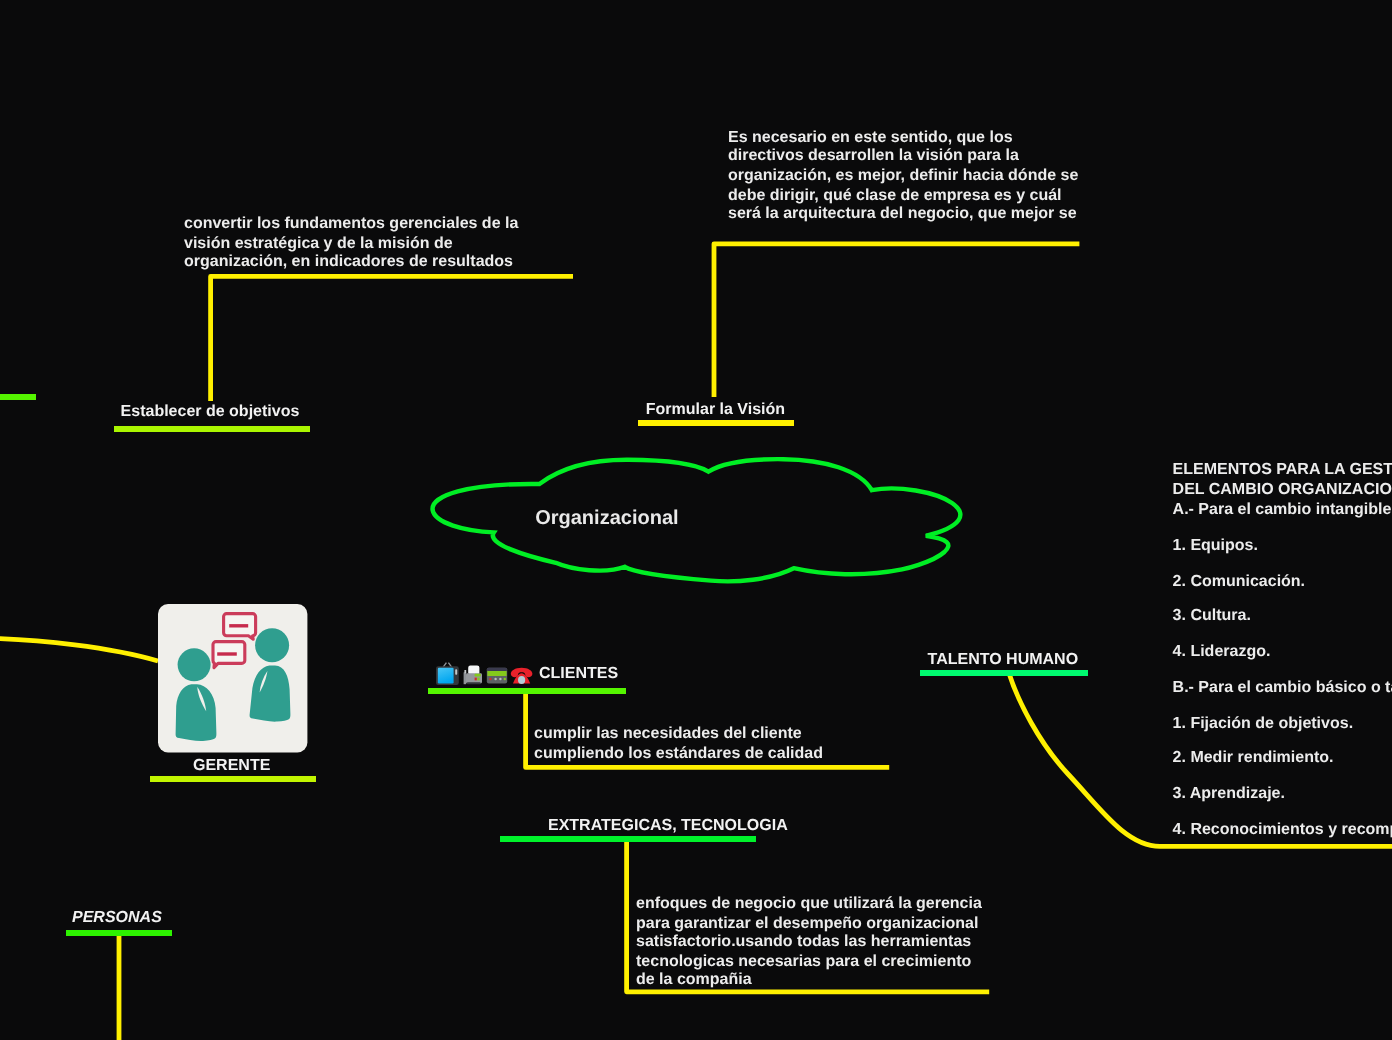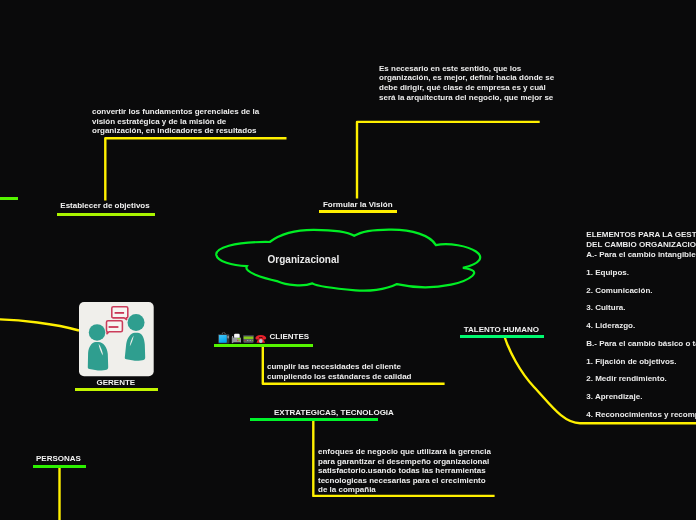--- a/index.html
+++ b/index.html
@@ -52,41 +52,42 @@
 
   <div class="lbl" style="left:60.3px;top:201.1px;">Establecer de objetivos</div>
   <div class="ul" style="left:57px;top:213px;width:98px;background:#aaf500;"></div>
 
   <div class="lbl" style="left:322.9px;top:200px;">Formular la Visión</div>
   <div class="ul" style="left:319px;top:210px;width:78px;background:#fff000;"></div>
 
   <div class="lbl" style="left:96.5px;top:377.5px;">GERENTE</div>
   <div class="ul" style="left:75px;top:388px;width:83px;background:#c2f500;"></div>
 
-  <div class="lbl" style="left:36px;top:454px;">PERSONAS</div>
+  <div class="lbl" style="left:36px;top:454px;font-style:italic;">PERSONAS</div>
   <div class="ul" style="left:33px;top:465px;width:53px;background:#2df200;"></div>
 
   <div class="ul" style="left:0px;top:196.5px;width:18px;background:#55f500;"></div>
 
   <div class="lbl" style="left:269.5px;top:332.4px;">CLIENTES</div>
   <div class="ul" style="left:214px;top:344px;width:99px;background:#55f500;"></div>
 
   <div class="lbl" style="left:254px;top:408px;margin-left:20px;">EXTRATEGICAS, TECNOLOGIA</div>
   <div class="ul" style="left:250px;top:418px;width:128px;background:#00f22b;"></div>
 
   <div class="lbl" style="left:463.8px;top:324.5px;">TALENTO HUMANO</div>
   <div class="ul" style="left:460px;top:335px;width:84px;background:#00fa70;"></div>
 
   <div class="note" style="left:92px;top:107px;">
       <div>convertir los fundamentos gerenciales de la</div>
       <div>visión estratégica y de la misión de</div>
       <div>organización, en indicadores de resultados</div>
     </div>
-  <div class="note" style="left:379px;top:63.8px;">
+  <div class="note" style="left:364px;top:63.8px;">
       <div>Es necesario en este sentido, que los</div>
+      <div>directivos desarrollen la visión para la</div>
       <div>organización, es mejor, definir hacia dónde se</div>
       <div>debe dirigir, qué clase de empresa es y cuál</div>
       <div>será la arquitectura del negocio, que mejor se</div>
     </div>
   <div class="note" style="left:267px;top:362px;">
       <div>cumplir las necesidades del cliente</div>
       <div>cumpliendo los estándares de calidad</div>
     </div>
   <div class="note" style="left:318px;top:447px;">
       <div>enfoques de negocio que utilizará la gerencia</div>

